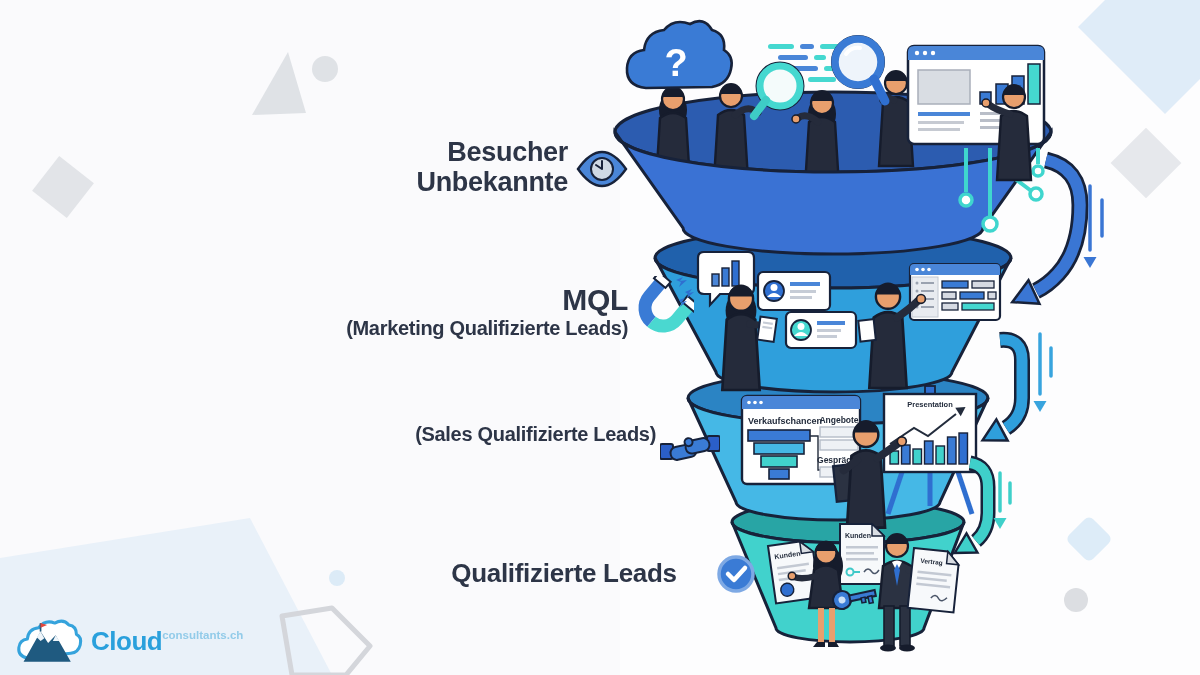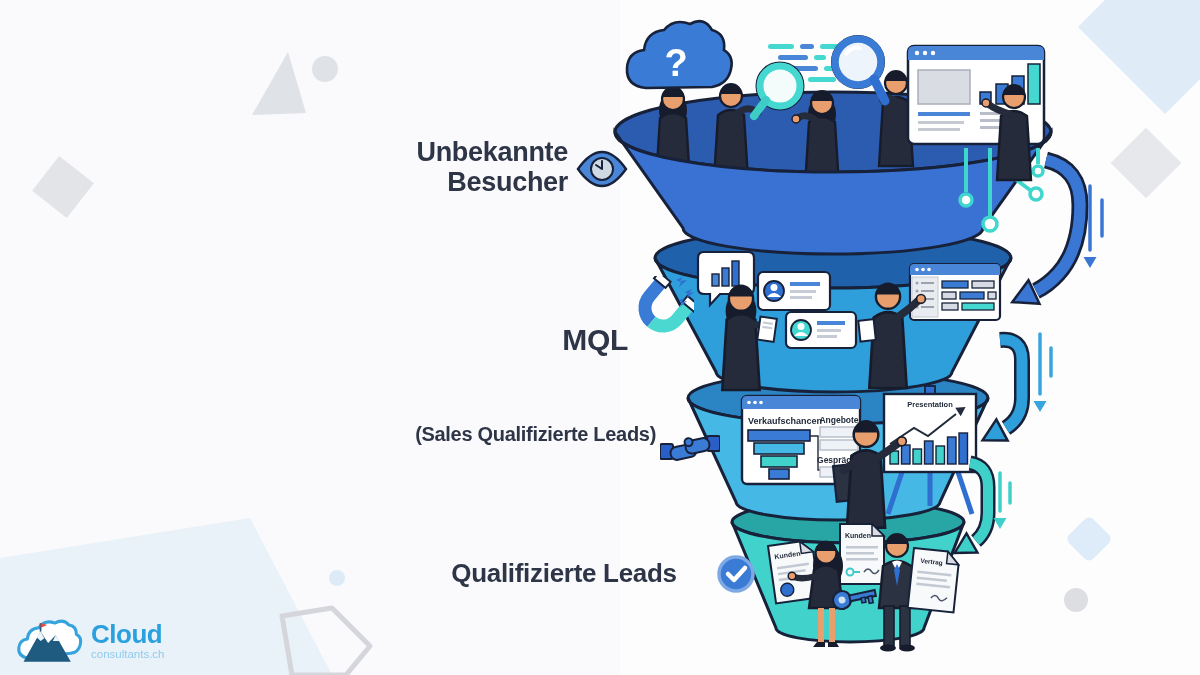--- a/index.html
+++ b/index.html
@@ -6,23 +6,23 @@
   html,body{width:1200px;height:675px;overflow:hidden;background:#fdfdfe;font-family:"Liberation Sans",sans-serif}
   .stage{position:relative;width:1200px;height:675px}
   .abs{position:absolute}
   .stage-label{position:absolute;text-align:right;color:#2d3547;font-weight:700;letter-spacing:-0.3px}
   .l1{font-size:27px;line-height:1.12}
   .l-big{font-size:30px;line-height:1.05}
   .l-sub{font-size:20px;line-height:1.2}
   .l-one{font-size:26px}
   .icon{position:absolute}
   .logo{position:absolute;left:16px;top:614px;display:flex;align-items:center;gap:7px}
-  .logo-text{display:flex;flex-direction:column;line-height:1}
+  .logo-text{display:flex;flex-direction:row;line-height:1}
   .logo-brand{font-size:26px;font-weight:700;color:#2aa0dc;letter-spacing:-0.5px}
-  .logo-domain{font-size:11.5px;color:#92cbe9;font-weight:400;margin-top:2px}
+  .logo-domain{font-size:11.5px;color:#92cbe9;font-weight:700;margin-top:2px}
   svg text{font-family:"Liberation Sans",sans-serif}
 </style>
 </head>
 <body>
 
 <div class="stage">
 
   <svg class="abs" width="1200" height="675" viewBox="0 0 1200 675">
     <rect x="0" y="0" width="620" height="675" fill="#f7f8f9" opacity="0.55"></rect>
     <polygon points="288,52 306,113 252,115" fill="#dfe2e6"></polygon>
@@ -366,31 +366,32 @@
         </g>
       <line x1="1000" y1="473" x2="1000" y2="511" stroke="#3fd0ca" stroke-width="3.5" stroke-linecap="round"></line>
       <g transform="translate(1000,518) rotate(90)">
           <polygon points="0,-6.5 11,0 0,6.5" fill="#3fd0ca"></polygon>
         </g>
       <line x1="1010" y1="483" x2="1010" y2="503" stroke="#3fd0ca" stroke-width="3.5" stroke-linecap="round"></line>
     </g>
   </svg>
 
   <div class="stage-label l1" style="left:288px;top:137px;width:280px;">
+    <div>Besucher</div>
     <div>Unbekannte</div>
-    <div>Besucher</div>
   </div>
   <svg class="icon" style="left:576px;top:148px" width="52" height="42" viewBox="0 0 52 42">
     <path d="M2 21 Q14 4 26 4 Q38 4 50 21 Q38 38 26 38 Q14 38 2 21 Z" fill="#4a86d8" stroke="#17223a" stroke-width="2.4"></path>
     <circle cx="26" cy="21" r="11" fill="#cfd9e4" stroke="#17223a" stroke-width="2"></circle>
     <path d="M26 21 L26 13 M26 21 L20 17" stroke="#17223a" stroke-width="2" stroke-linecap="round" fill="none"></path>
   </svg>
 
-  <div class="stage-label" style="left:248px;top:284px;width:380px;margin-top:40px;">
+  <div class="stage-label" style="left:248px;top:284px;width:380px;">
     <div class="l-big">MQL</div>
+    <div class="l-sub">(Marketing Qualifizierte Leads)</div>
   </div>
   <svg class="icon" style="left:632px;top:276px" width="62" height="66" viewBox="0 0 62 66">
     <g transform="translate(1,6) rotate(40 30 26)">
       <path d="M12 8 L12 26 A18 18 0 0 0 30 44" stroke="#3a7bd5" stroke-width="13" fill="none"></path>
       <path d="M30 44 A18 18 0 0 0 48 26 L48 8" stroke="#4ad8d0" stroke-width="13" fill="none"></path>
       <rect x="4" y="1" width="15" height="8" fill="#ffffff" stroke="#17223a" stroke-width="2"></rect>
       <rect x="41" y="1" width="15" height="8" fill="#ffffff" stroke="#17223a" stroke-width="2"></rect>
     </g>
     <path d="M44 4 L51 1 L48 5 L55 4 L47 11 L49 6 Z" fill="#2f6fd0"></path>
     <path d="M53 16 L60 13 L57 17 L62 16 L55 22 L56 18 Z" fill="#2f6fd0"></path>

